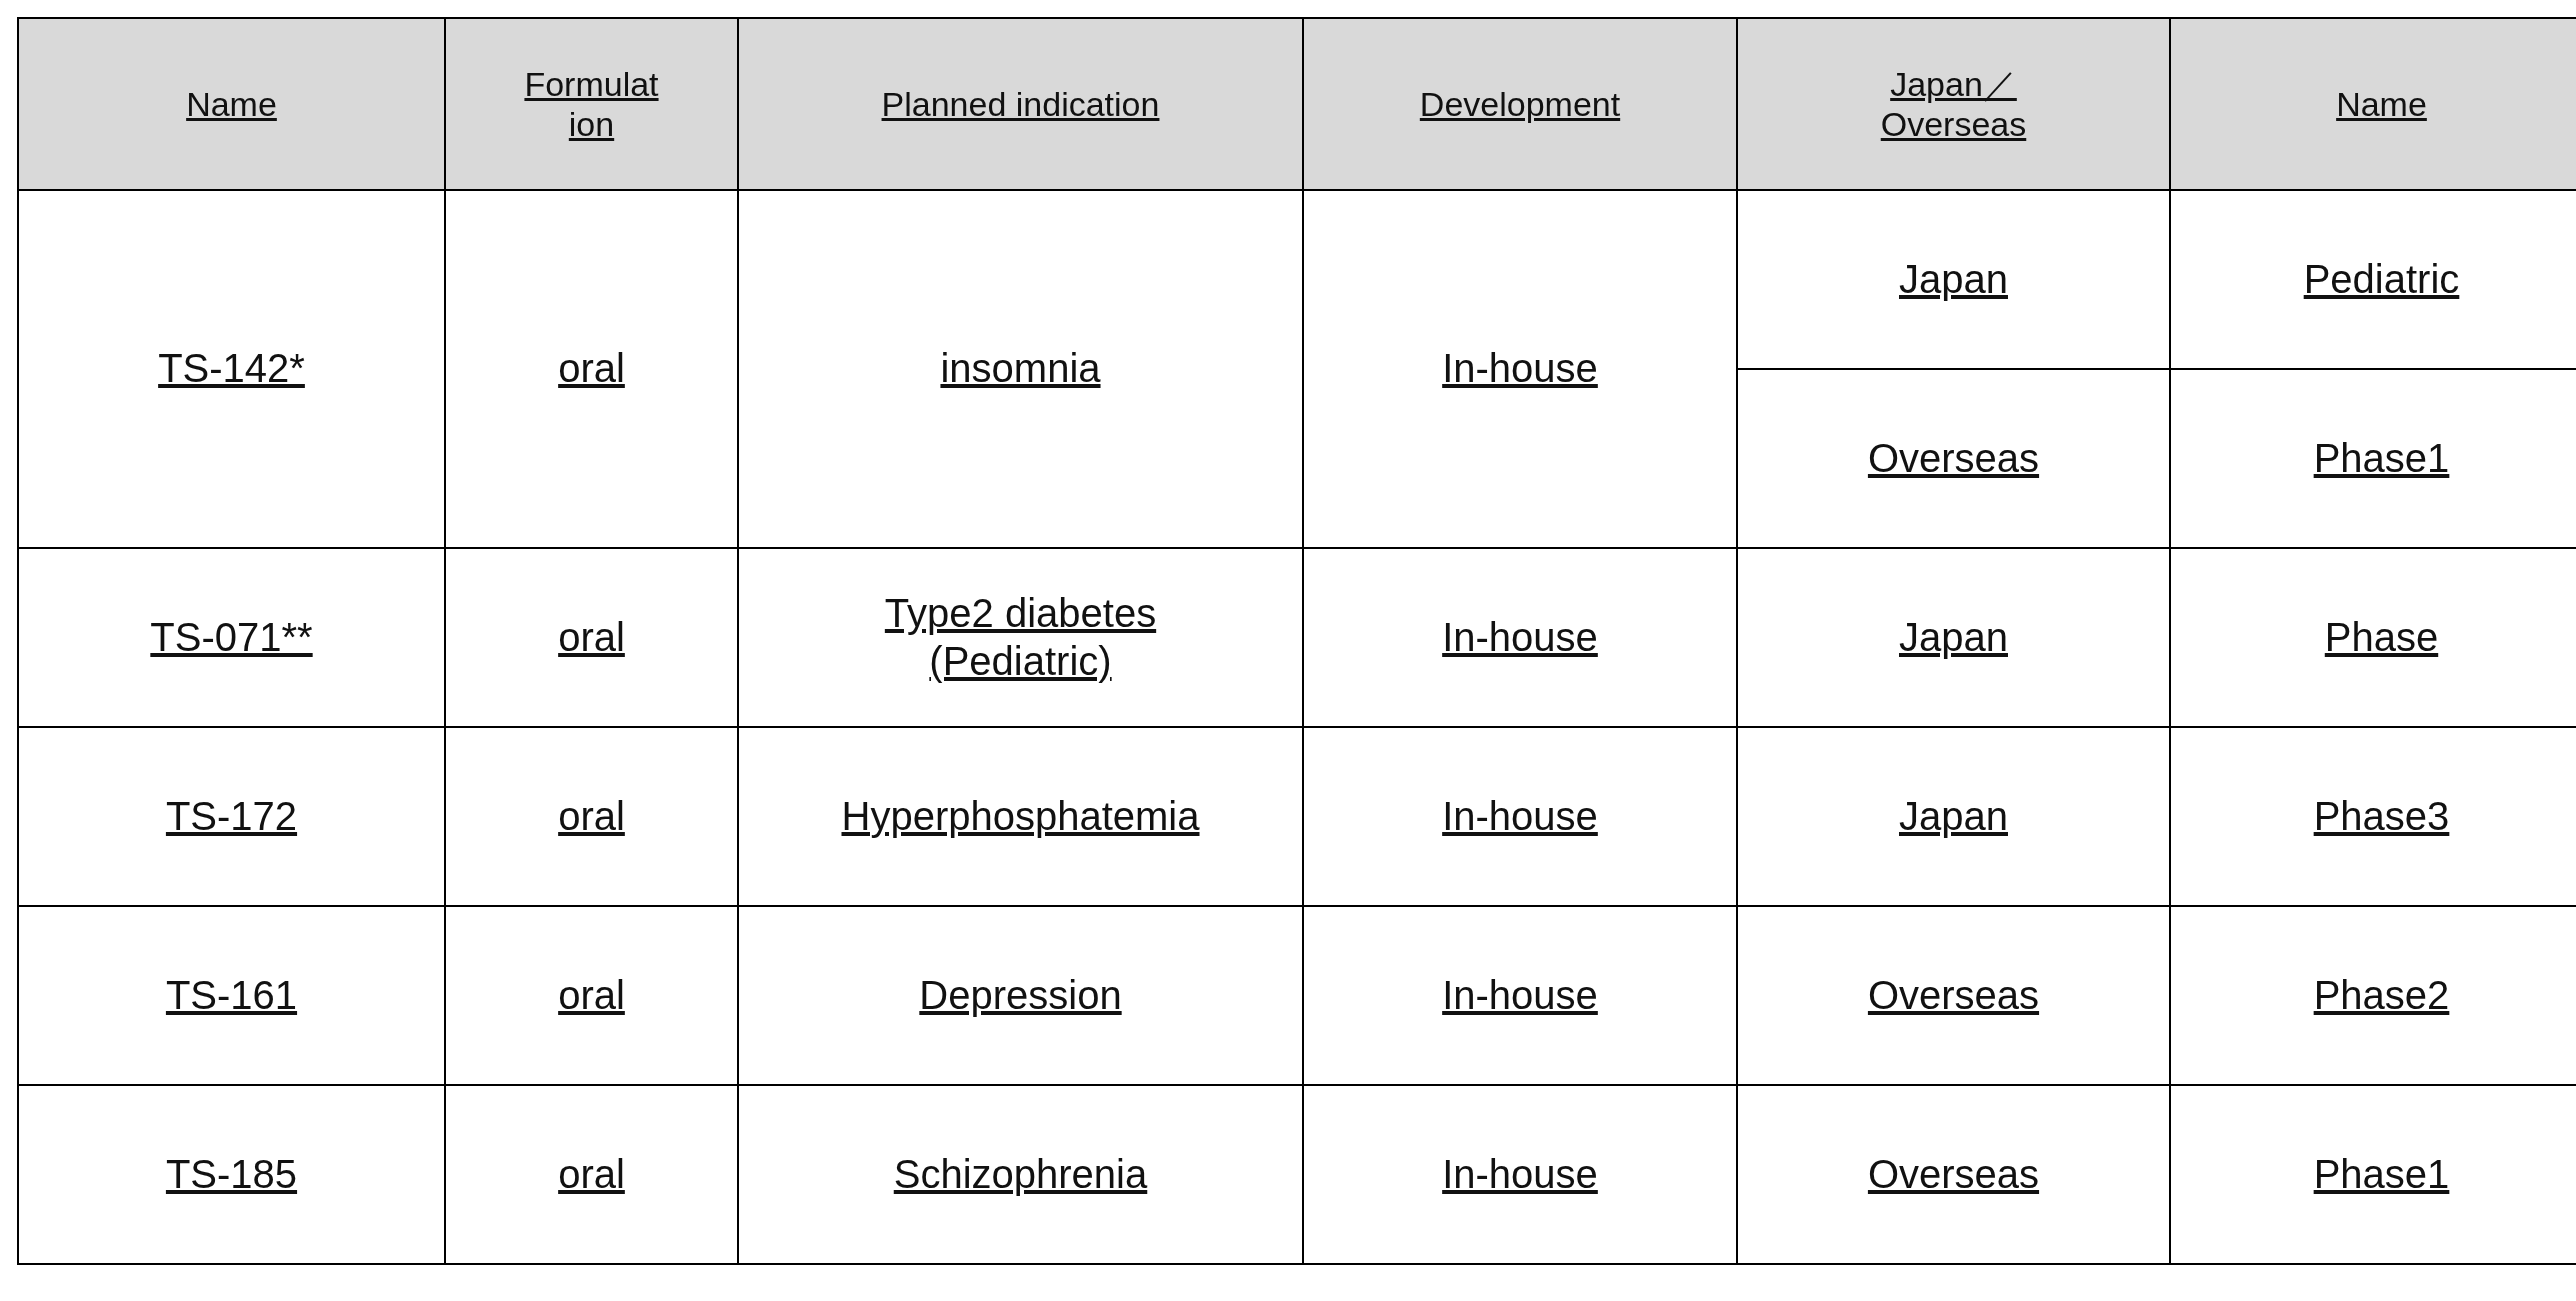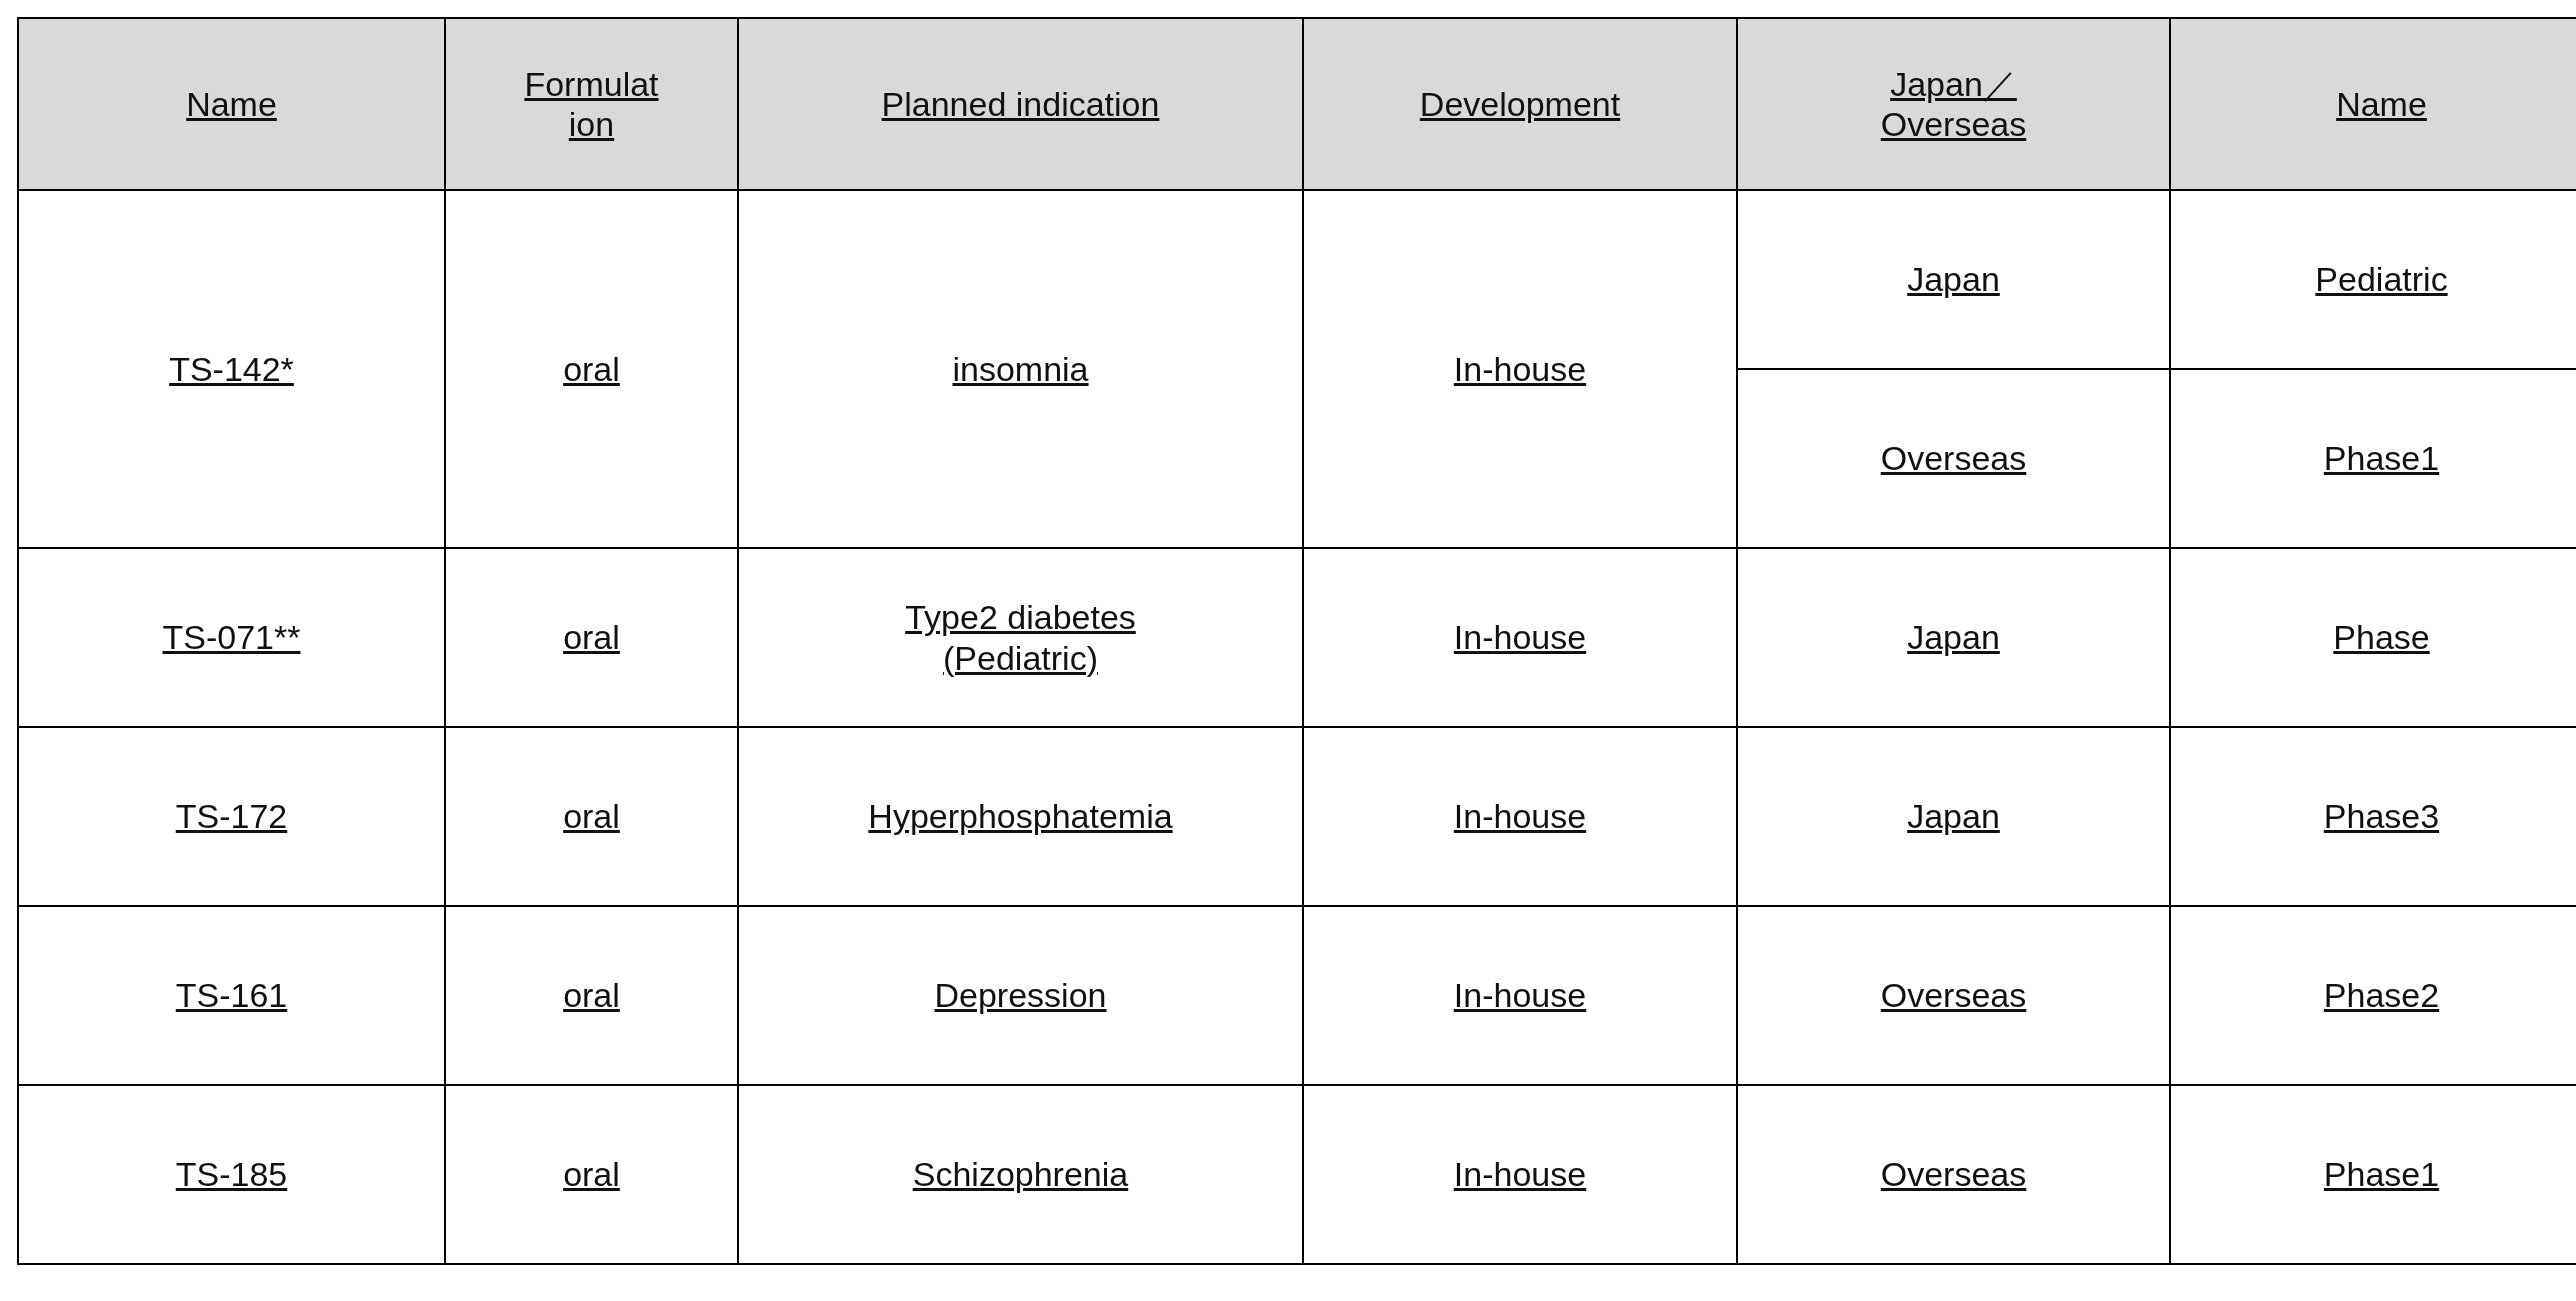--- a/index.html
+++ b/index.html
@@ -34,21 +34,21 @@
   table.pipeline col.c-dev        { width: 434px; }
   table.pipeline col.c-region     { width: 433px; }
   table.pipeline col.c-phase      { width: 423px; }
 
   table.pipeline th,
   table.pipeline td {
     border: 2.1px solid #000000;
     text-align: center;
     vertical-align: middle;
     font-weight: 400;
-    font-size: 34px;
+    font-size: 40px;
     line-height: 1.18;
     padding: 4.1px 6.9px;
     box-sizing: border-box;
     color: #111111;
   }
   table.pipeline thead th {
     background: #d9d9d9;
     height: 172px;
     font-size: 34px;
   }

